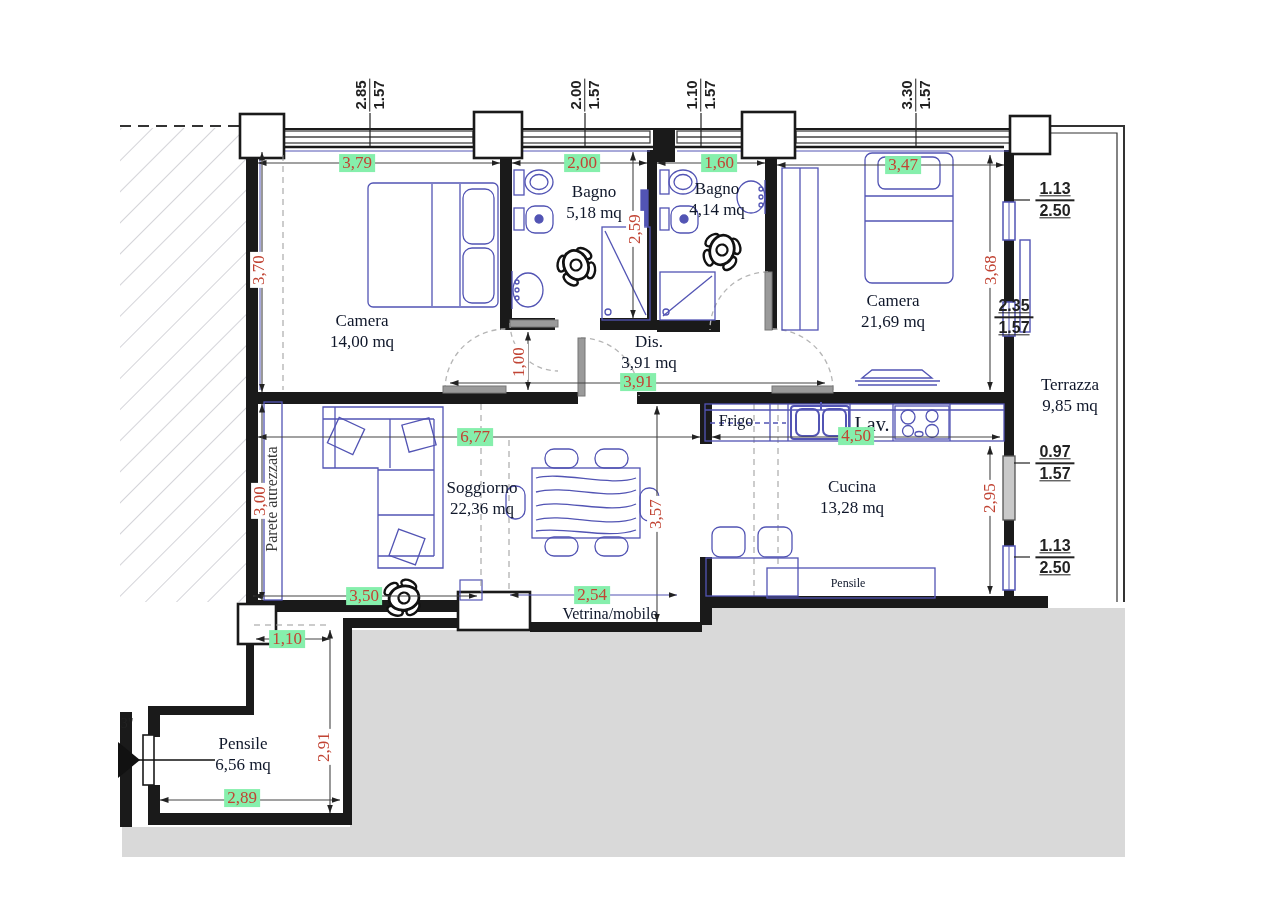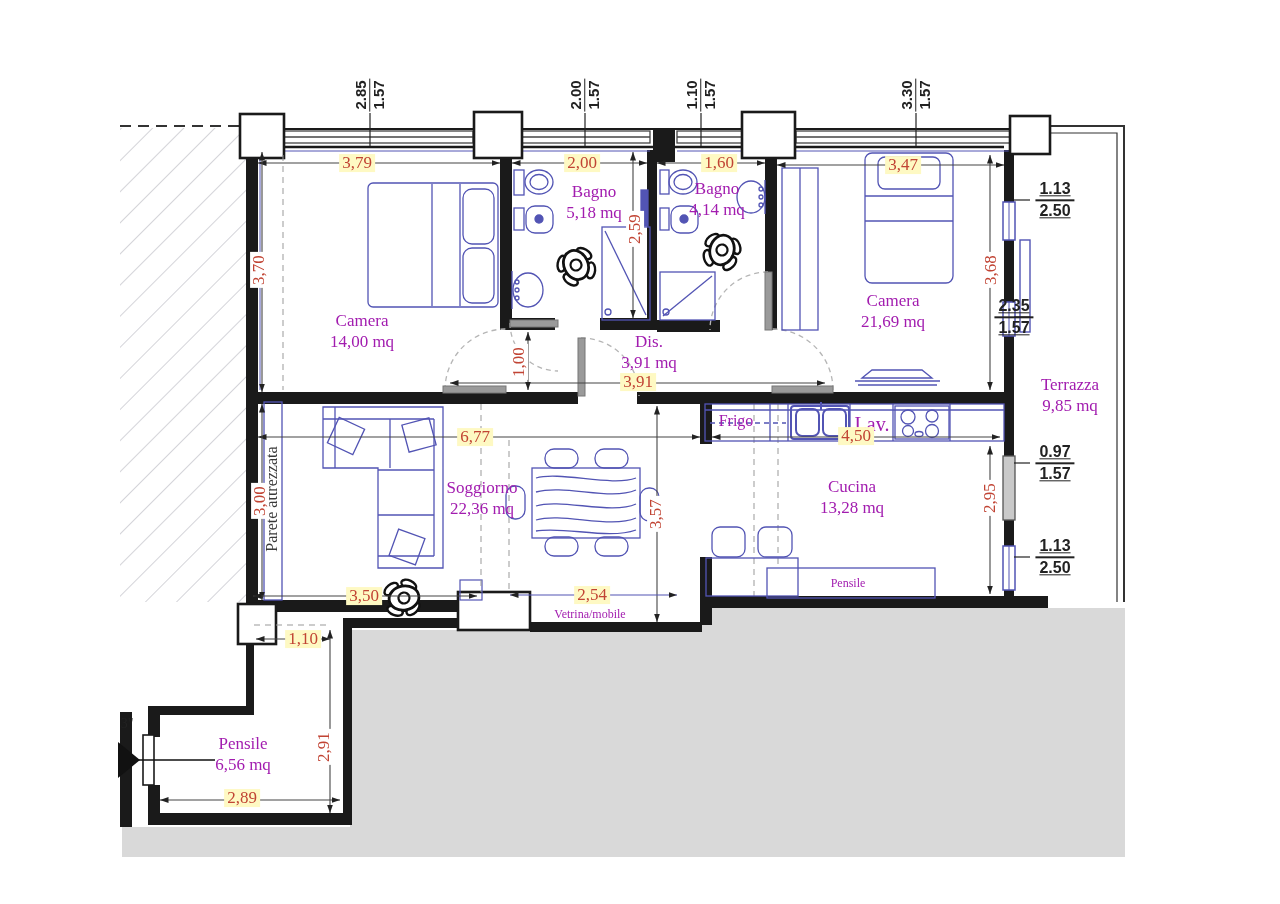--- a/index.html
+++ b/index.html
@@ -1,24 +1,24 @@
 <!DOCTYPE html>
 <html><head>
 <meta charset="utf-8">
 <style>
   html,body{margin:0;padding:0;background:#fff;}
   #stage{position:relative;width:1280px;height:904px;background:#fff;overflow:hidden;
          font-family:"Liberation Serif",serif;}
   #plan-svg{position:absolute;left:0;top:0;}
   #labels{position:absolute;left:0;top:0;width:1280px;height:904px;}
   .lbl{position:absolute;transform:translate(-50%,-50%);font:17px "Liberation Serif",serif;
-       color:#a21caf;text-align:center;line-height:1.25;white-space:nowrap;}
+       color:#0f172a;text-align:center;line-height:1.25;white-space:nowrap;}
   .lbl span{display:block;}
   .red{position:absolute;transform:translate(-50%,-50%);font:17px "Liberation Serif",serif;
-       color:#c14434;background:#fef9c3;padding:0 3px;line-height:1.05;white-space:nowrap;text-align:center;}
+       color:#c14434;background:#86efac;padding:0 3px;line-height:1.05;white-space:nowrap;text-align:center;}
   .redv{position:absolute;transform:translate(-50%,-50%) rotate(-90deg);
        font:17px "Liberation Serif",serif;color:#c14434;background:#fff;padding:0 3px;
        line-height:1.05;white-space:nowrap;}
   .rotlbl{position:absolute;transform:translate(-50%,-50%) rotate(-90deg);
        font:16px "Liberation Serif",serif;color:#3a3a3a;white-space:nowrap;}
   .wpair{position:absolute;transform:translate(-50%,-50%) rotate(-90deg);
        font:600 15px "Liberation Sans",sans-serif;color:#222;text-align:center;line-height:1.15;}
   .wpair span{display:block;padding:0 2px;}
   .wpair .den{border-top:1.5px solid #222;}
   .rfrac{position:absolute;transform:translate(-50%,-50%);
@@ -389,21 +389,21 @@
 
   <div class="lbl" style="left:736px;top:421px;font-size:16px">
     <span>Frigo</span>
   </div>
   <div class="lbl" style="left:872px;top:424px;font-size:20px">
     <span>Lav.</span>
   </div>
   <div class="lbl" style="left:848px;top:583px;font-size:12px">
     <span>Pensile</span>
   </div>
-  <div class="lbl" style="left:590px;top:614px;font-size:12px">
+  <div class="lbl" style="left:610px;top:614px;font-size:16px">
     <span>Vetrina/mobile</span>
   </div>
   <div class="rotlbl" style="left:272px;top:499px">Parete attrezzata</div>
   <div class="edge" style="left:127px;top:724px">3"</div>
 
   <div class="red" style="left:357px;top:163px">3,79</div>
   <div class="red" style="left:582px;top:163px">2,00</div>
   <div class="red" style="left:719px;top:163px">1,60</div>
   <div class="red" style="left:903px;top:165px">3,47</div>
   <div class="redv" style="left:259px;top:270px">3,70</div>
@@ -411,21 +411,21 @@
   <div class="redv" style="left:991px;top:270px">3,68</div>
   <div class="redv" style="left:519px;top:362px">1,00</div>
   <div class="red" style="left:638px;top:382px">3,91</div>
   <div class="red" style="left:475px;top:437px">6,77</div>
   <div class="red" style="left:856px;top:436px">4,50</div>
   <div class="redv" style="left:260px;top:501px">3,00</div>
   <div class="redv" style="left:990px;top:498px">2,95</div>
   <div class="redv" style="left:656px;top:514px">3,57</div>
   <div class="red" style="left:364px;top:596px">3,50</div>
   <div class="red" style="left:592px;top:595px">2,54</div>
-  <div class="red" style="left:303px;top:639px">1,10</div>
+  <div class="red" style="left:287px;top:639px">1,10</div>
   <div class="redv" style="left:324px;top:747px">2,91</div>
   <div class="red" style="left:242px;top:798px">2,89</div>
 
   <div class="wpair" style="left:370px;top:95px">
     <span>2.85</span>
     <span class="den">1.57</span>
   </div>
   <div class="wpair" style="left:585px;top:95px">
     <span>2.00</span>
     <span class="den">1.57</span>

